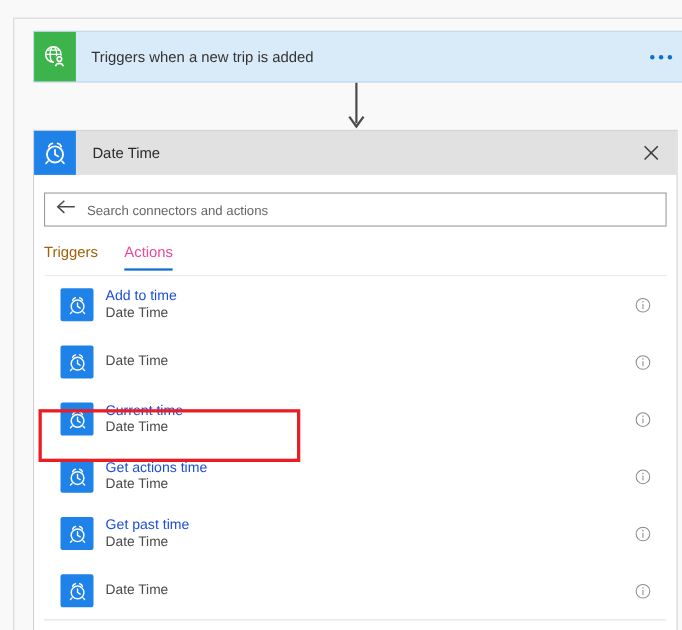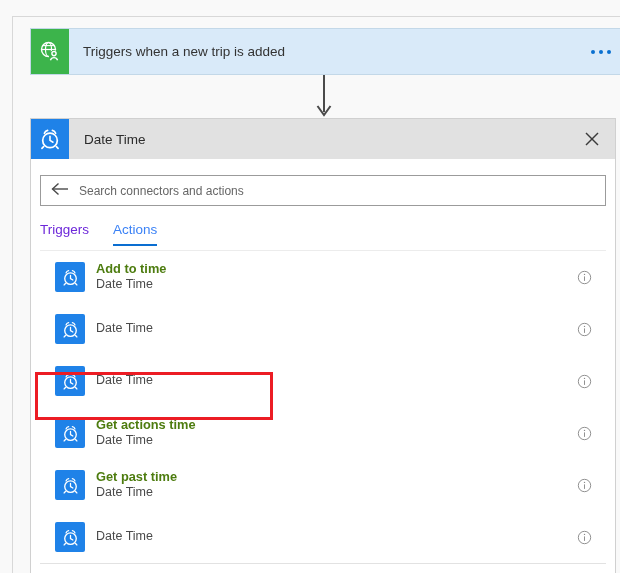--- a/index.html
+++ b/index.html
@@ -141,27 +141,27 @@
 
   .tabs {
     display: flex;
     gap: 24px;
     padding: 16px 9px 0 9px;
     height: 40px;
     box-sizing: border-box;
   }
   .tab {
     font-size: 13.5px;
-    color: #6d28d9;
+    color: #a16207;
     padding-bottom: 7px;
     cursor: pointer;
     position: relative;
   }
   .tab.active {
-    color: #3b82f6;
+    color: #ec4899;
     border-bottom: 2.5px solid #0a6ed1;
   }
 
   .list-wrap {
     margin: 4px 9px 0 9px;
     border: 1px solid #e2e2e2;
     border-top: none;
     border-left: none;
     border-right: none;
     position: relative;
@@ -188,22 +188,22 @@
     align-items: center;
     justify-content: center;
   }
   .action-text {
     flex: 1;
     padding-left: 11px;
     line-height: 1.25;
   }
   .action-name {
     font-size: 12.8px;
-    font-weight: bold;
-    color: #4d7c0f;
+    font-weight: normal;
+    color: #1d4ed8;
     display: block;
   }
   .action-sub {
     font-size: 12.5px;
     color: #4a4a4a;
     display: block;
   }
   .info-icon {
     width: 20px;
     height: 20px;
@@ -352,20 +352,21 @@
             <svg width="19" height="19" viewBox="0 0 24 24">
                 <circle cx="12" cy="13.4" r="7.3" fill="none" stroke="#ffffff" stroke-width="1.7"></circle>
                 <path d="M12 9.3 L12 13.4 L15 15.2" fill="none" stroke="#ffffff" stroke-width="1.6" stroke-linecap="round"></path>
                 <path d="M6.4 6.2 A4.2 4.2 0 0 1 9.6 3.3" fill="none" stroke="#ffffff" stroke-width="1.7" stroke-linecap="round"></path>
                 <path d="M17.6 6.2 A4.2 4.2 0 0 0 14.4 3.3" fill="none" stroke="#ffffff" stroke-width="1.7" stroke-linecap="round"></path>
                 <line x1="5.6" y1="19.6" x2="3.9" y2="21.4" stroke="#ffffff" stroke-width="1.6" stroke-linecap="round"></line>
                 <line x1="18.4" y1="19.6" x2="20.1" y2="21.4" stroke="#ffffff" stroke-width="1.6" stroke-linecap="round"></line>
               </svg>
           </div>
           <div class="action-text">
+            <span class="action-name">Current time</span>
             <span class="action-sub">Date Time</span>
           </div>
           <div class="info-icon">
             <svg width="15" height="15" viewBox="0 0 16 16">
                 <circle cx="8" cy="8" r="6.6" fill="none" stroke="#8a8a8a" stroke-width="1"></circle>
                 <circle cx="8" cy="4.7" r="0.75" fill="#8a8a8a"></circle>
                 <line x1="8" y1="6.8" x2="8" y2="11.6" stroke="#8a8a8a" stroke-width="1"></line>
               </svg>
           </div>
         </div>

